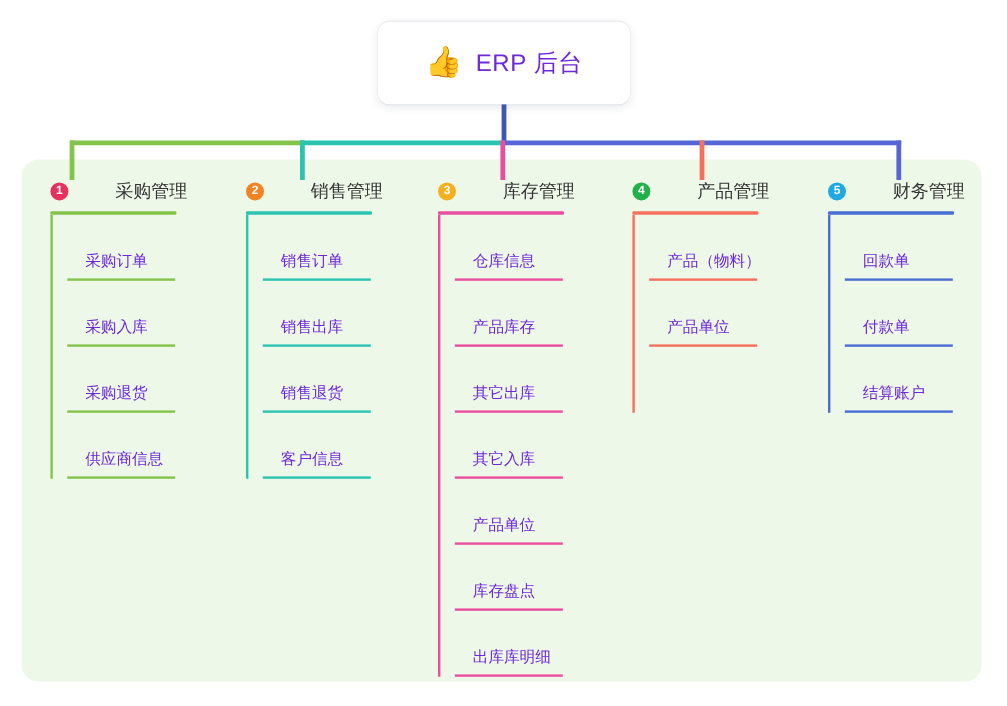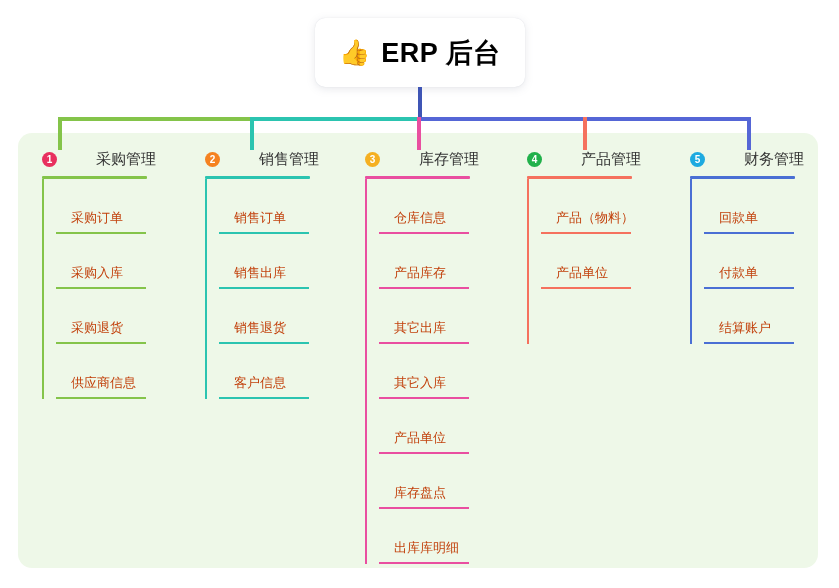--- a/index.html
+++ b/index.html
@@ -42,25 +42,24 @@
     display: flex;
     align-items: center;
     gap: 11px;
   }
   #root-card .root-emoji {
     font-size: 25px;
     line-height: 1;
     display: inline-block;
   }
   #root-card .root-text {
-    font-size: 27px;
-    color: #000000;
+    font-size: 20px;
+    color: #6d28d9;
     letter-spacing: 0.5px;
     white-space: nowrap;
-    font-weight: bold;
   }
 
   
   #panel {
     position: absolute;
     left: 18px;
     top: 133px;
     width: 800px;
     height: 435px;
     background: #eef8e8;
@@ -127,21 +126,21 @@
   .leaf {
     position: relative;
     height: 55px;
     box-sizing: border-box;
   }
   .leaf-label {
     position: absolute;
     left: 15px;
     bottom: 7px;
     font-size: 13px;
-    color: #c2410c;
+    color: #6d28d9;
     white-space: nowrap;
   }
   .leaf-rule {
     position: absolute;
     left: 0;
     bottom: 0;
     height: 2px;
     width: 90px;
   }
 </style>

